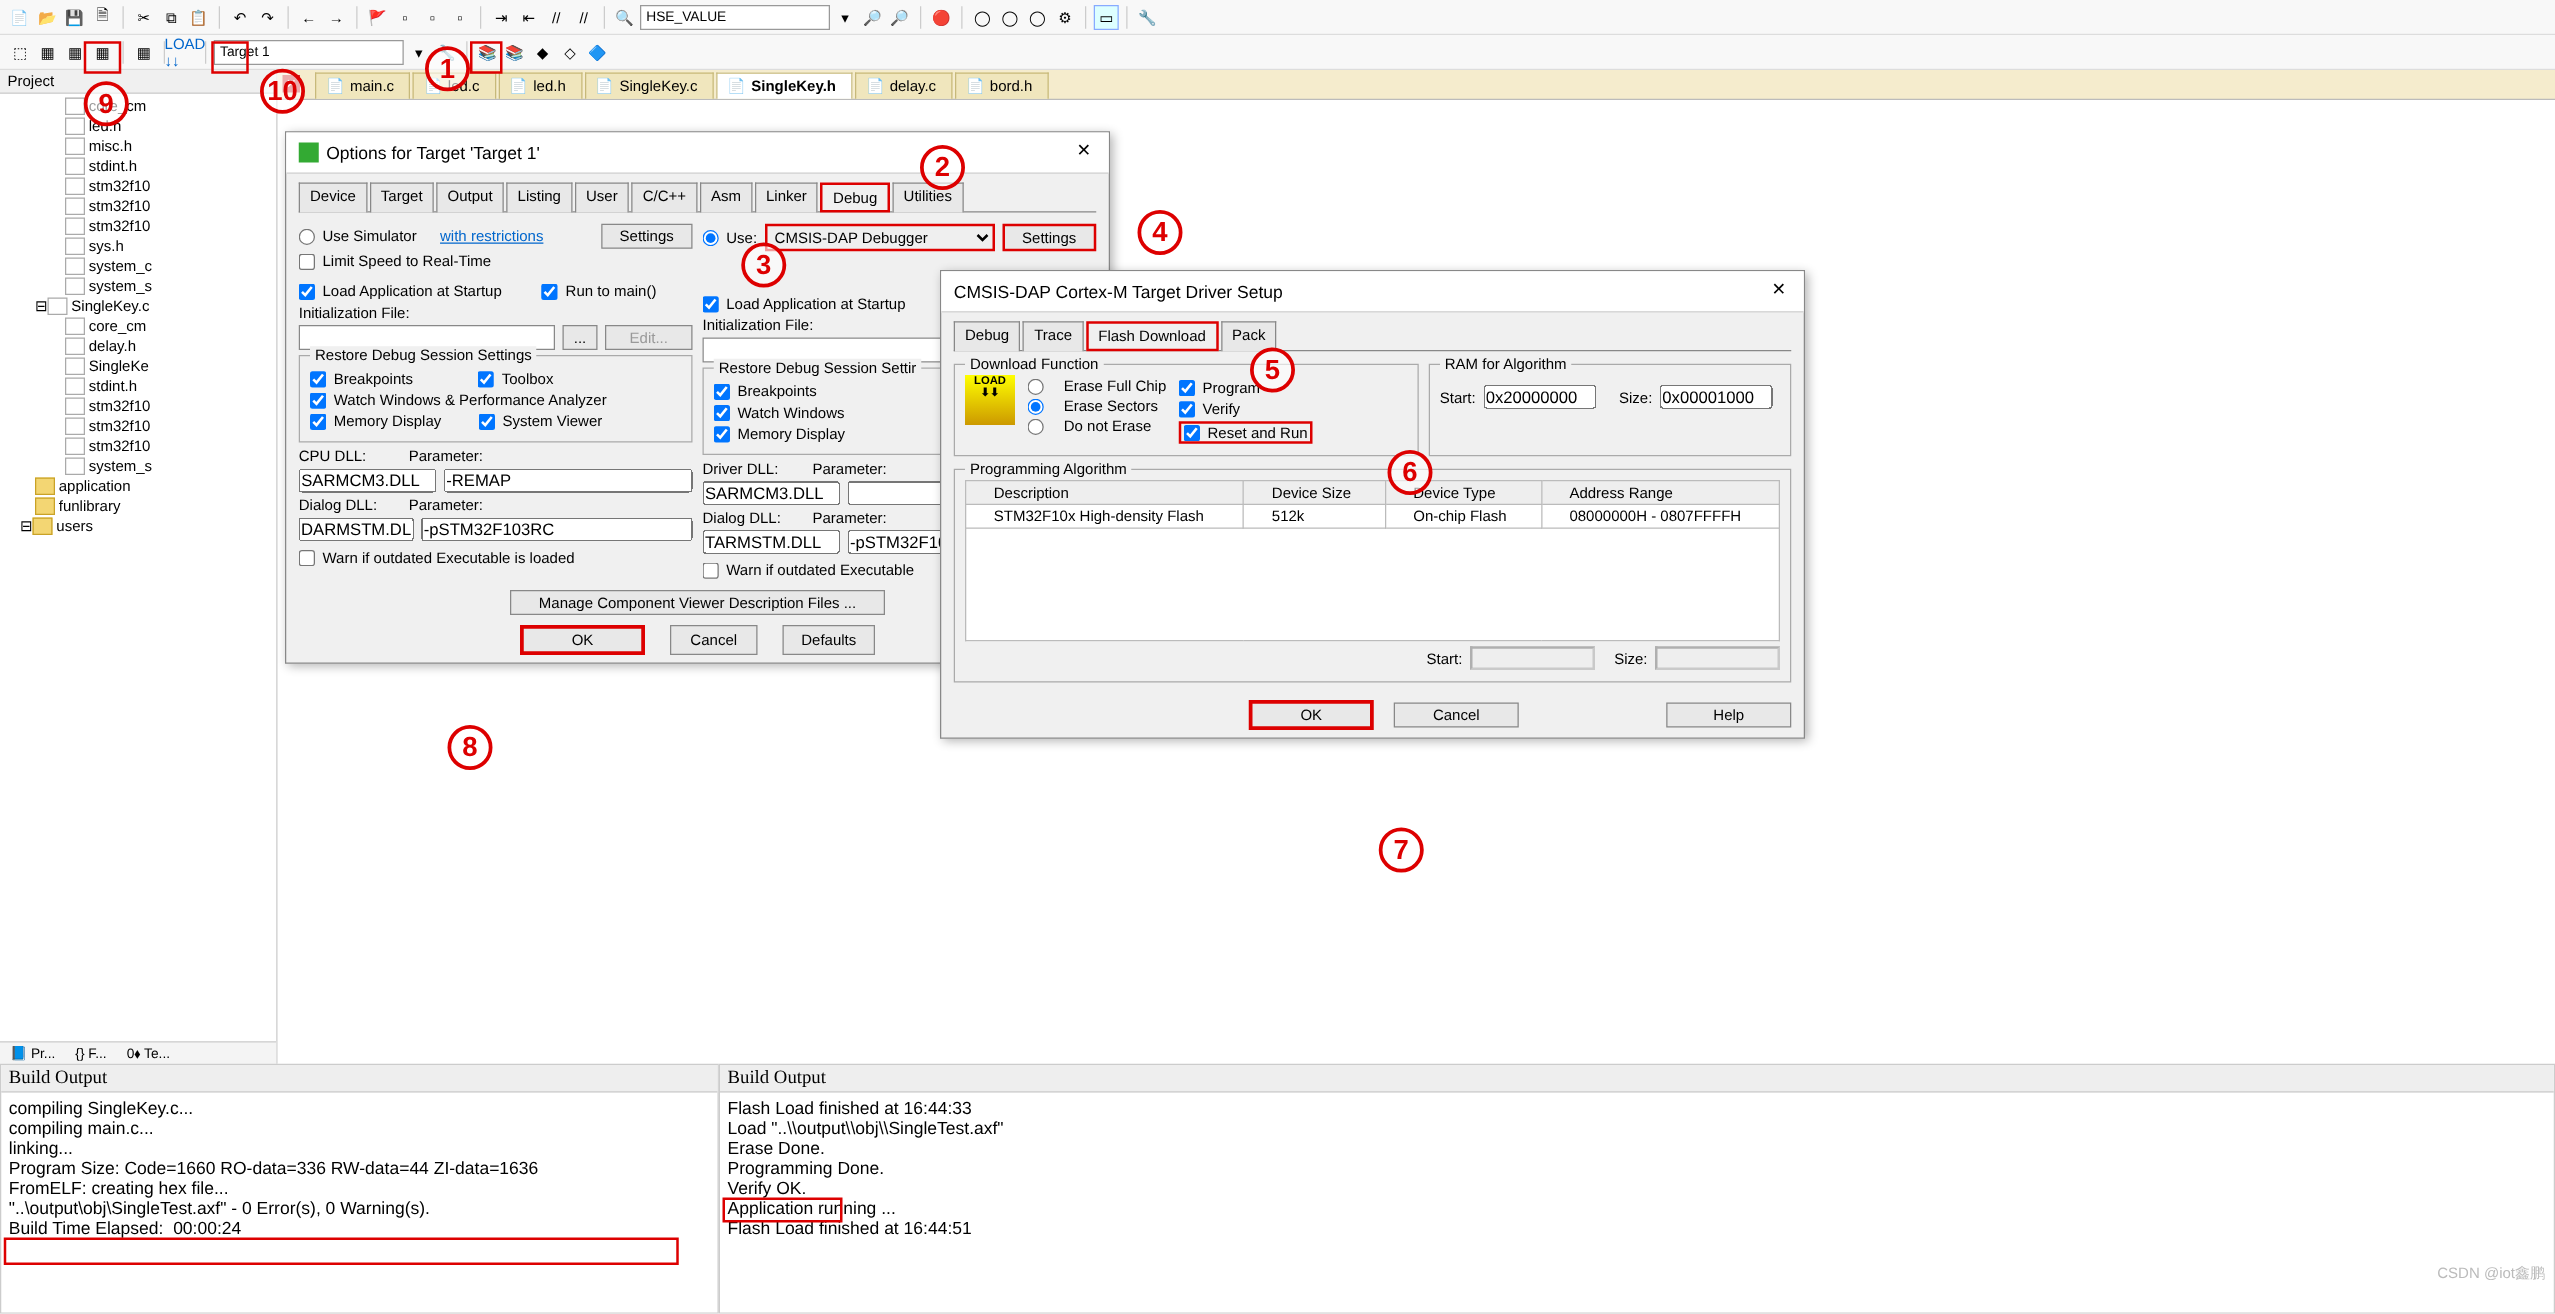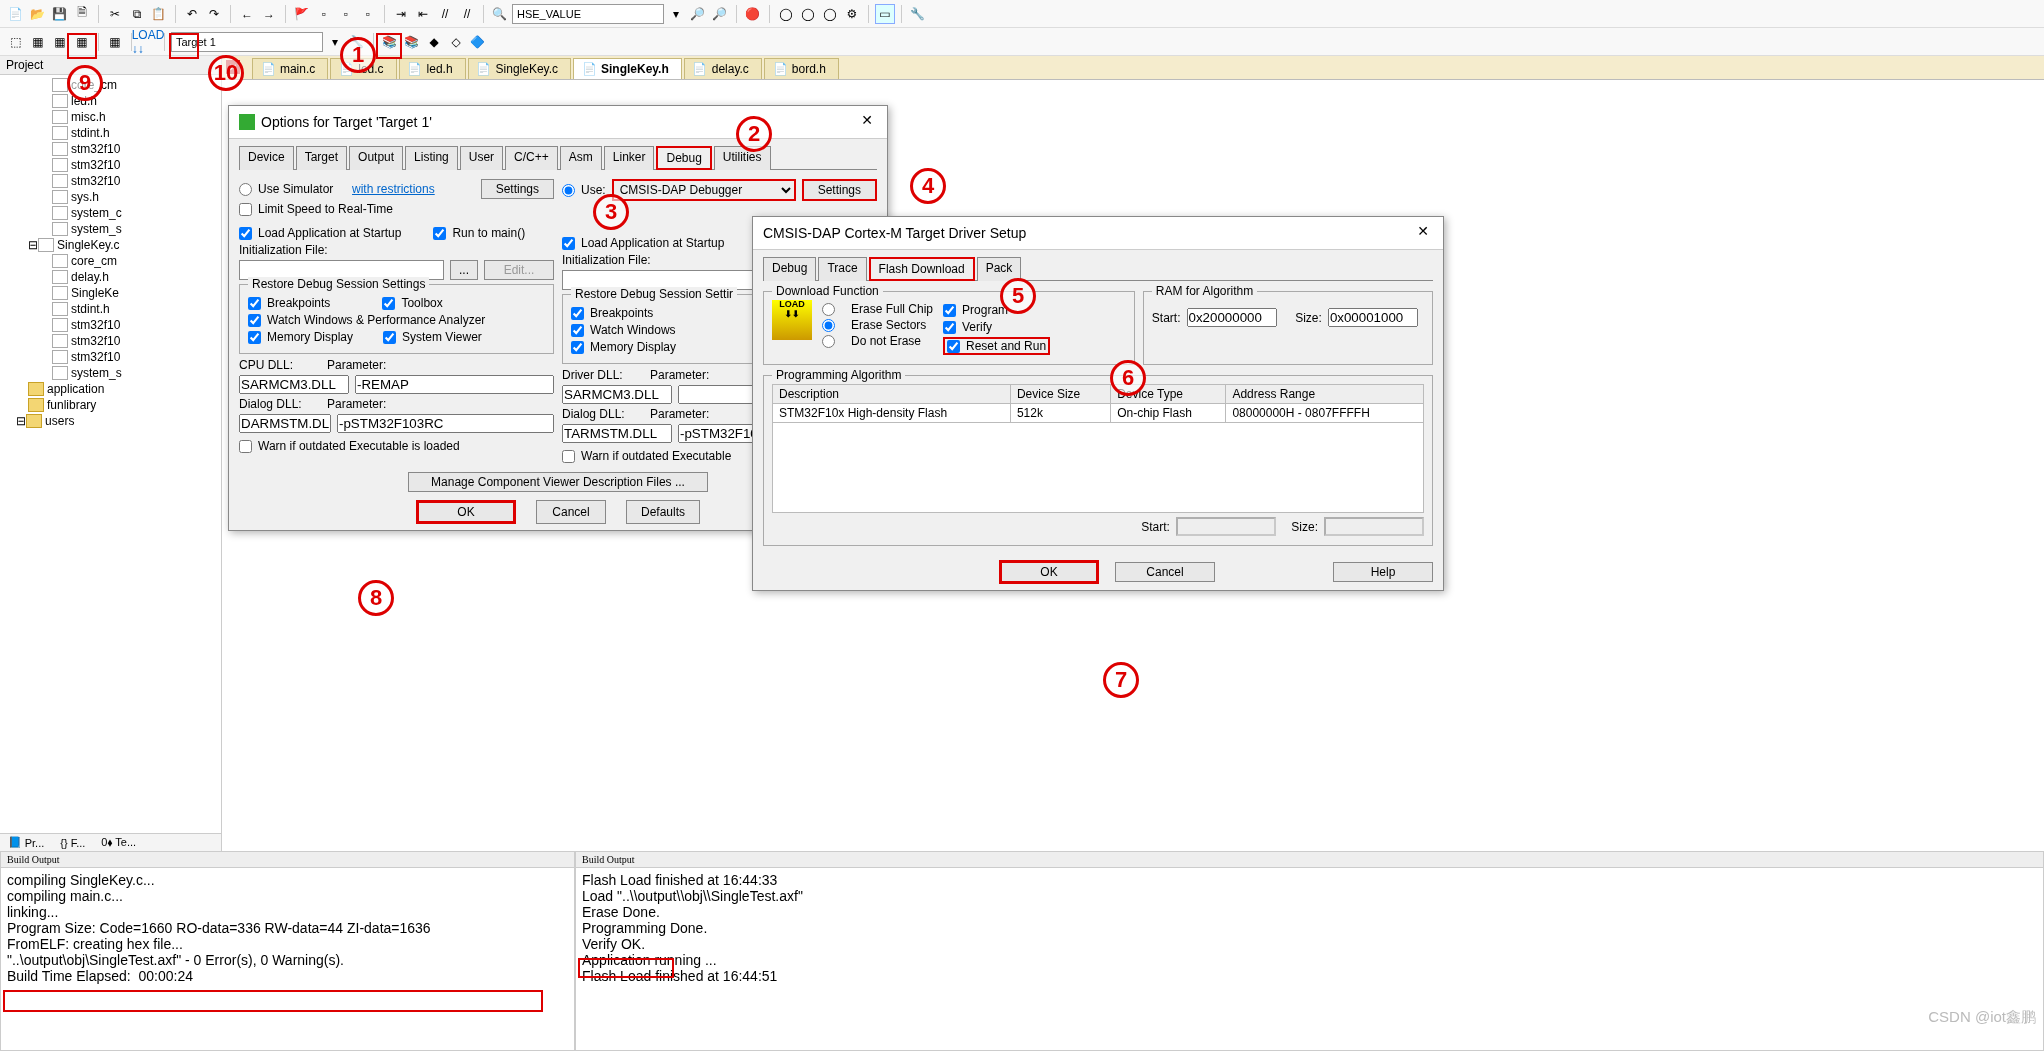--- a/index.html
+++ b/index.html
@@ -50,30 +50,30 @@
 .groupbox > .gb-title { position: absolute; top: -8px; left: 8px; background: #f0f0f0; padding: 0 4px; font-size: 12px; }
 .row { display: flex; align-items: center; gap: 6px; margin: 3px 0; }
 .chk { width: 13px; height: 13px; }
 input[type=text].field { border: 1px solid #888; background: #fff; height: 20px; padding: 0 4px; font-size: 12px; }
 .btn { border: 1px solid #888; background: #e8e8e8; padding: 2px 14px; font-size: 12px; min-width: 70px; text-align: center; }
 .btn.def { border: 2px solid #000; }
 select.combo { border: 1px solid #000; height: 22px; font-size: 12px; padding: 0 2px; }
 a.link { color: #06c; text-decoration: underline; }
 .radio-row { display: flex; align-items: center; gap: 16px; margin: 2px 0; }
 .tbl { width: 100%; border-collapse: collapse; font-size: 12px; }
-.tbl th, .tbl td { border: 1px solid #bbb; padding: 2px 6px; text-align: left; background: #fff; }
+.tbl th, .tbl td { border: 1px solid #bbb; padding: 2px 22px; text-align: left; background: #fff; }
 .tbl th { background: #eee; font-weight: normal; }
 
 
 .build-outputs { position: absolute; bottom: 0; left: 0; right: 0; height: 200px; display: flex; }
 .bo-panel { border: 1px solid #ccc; display: flex; flex-direction: column; font-family: Consolas, monospace; font-size: 14px; }
-.bo-title { background: #eee; padding: 2px 6px; font-family: "Segoe UI"; font-size: 10px; border-bottom: 1px solid #ccc; }
+.bo-title { background: #eee; padding: 2px 6px; font-family: "Segoe UI"; font-size: 15px; border-bottom: 1px solid #ccc; }
 .bo-body { padding: 4px 6px; white-space: pre; overflow: hidden; }
 
-.watermark { position: absolute; right: 8px; bottom: 24px; color: #bbb; font-size: 15px; z-index: 600; }
+.watermark { position: absolute; right: 8px; bottom: 24px; color: #bbb; font-size: 12px; z-index: 600; }
 </style>
 </head>
 <body>
 
 <div class="toolbar">
   <span class="tb-btn">📄</span>
   <span class="tb-btn">📂</span>
   <span class="tb-btn">💾</span>
   <span class="tb-btn">🗎</span>
   <span class="tb-sep"></span>

